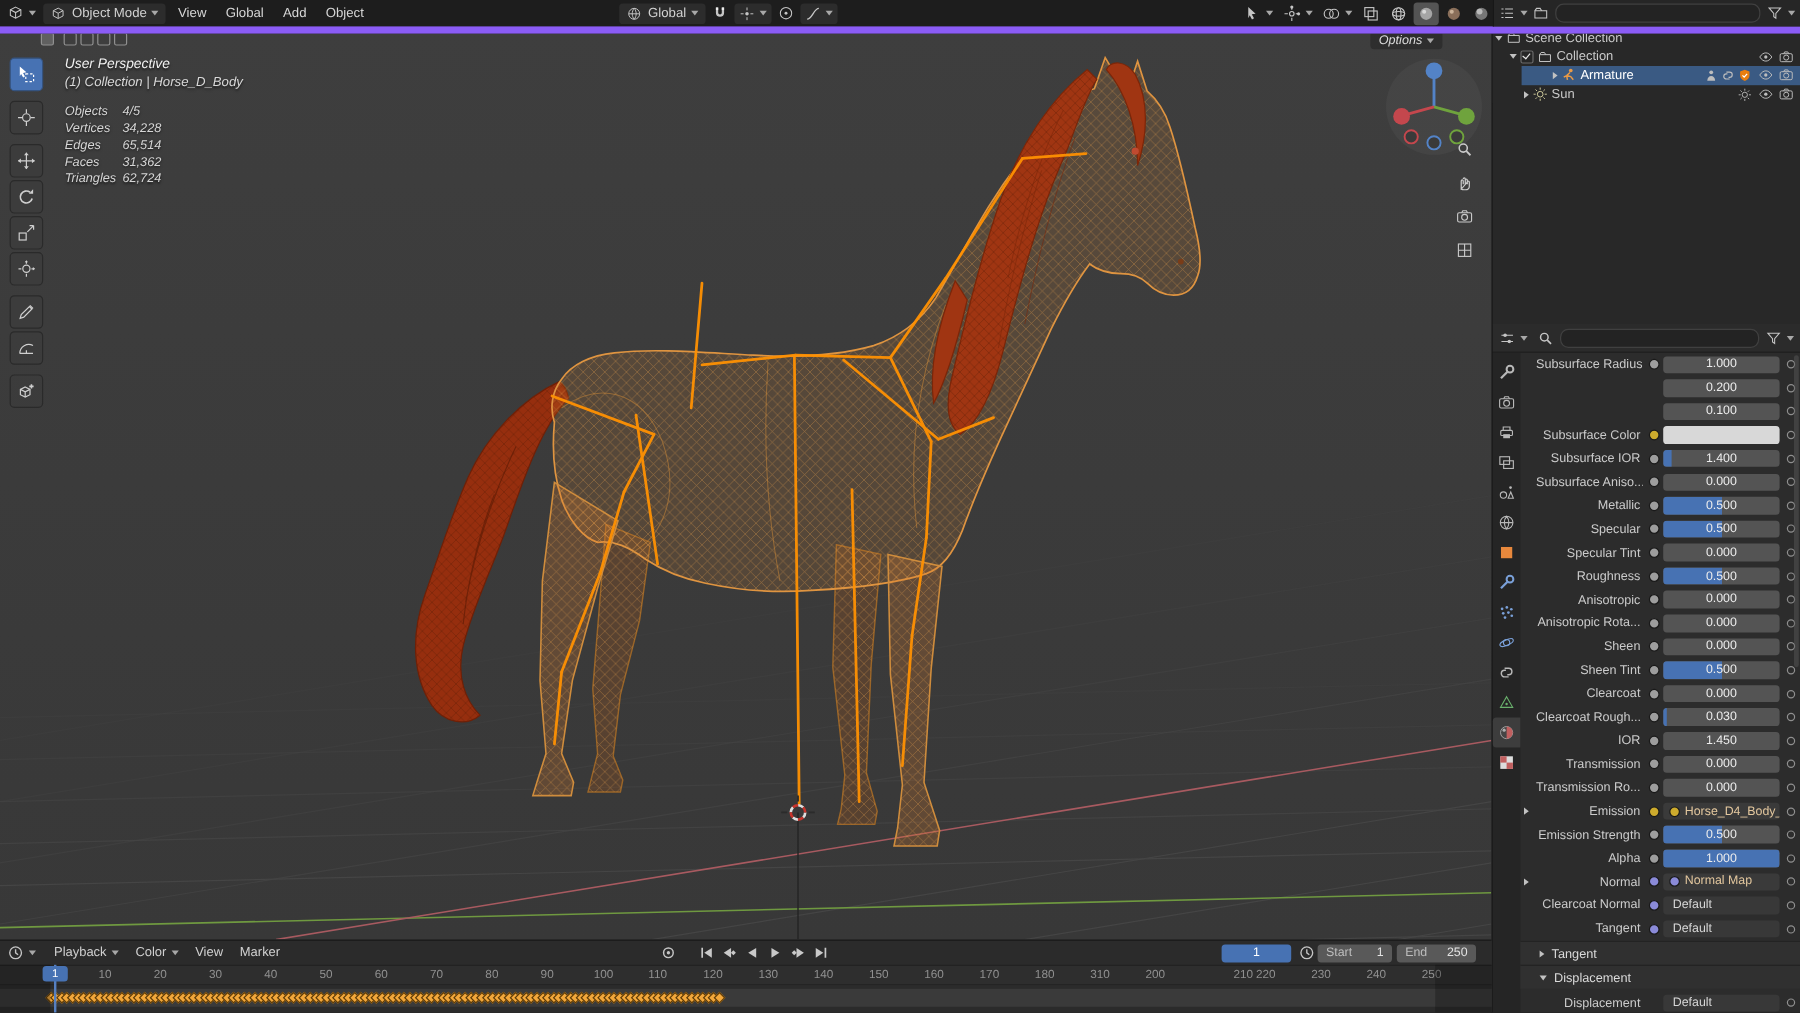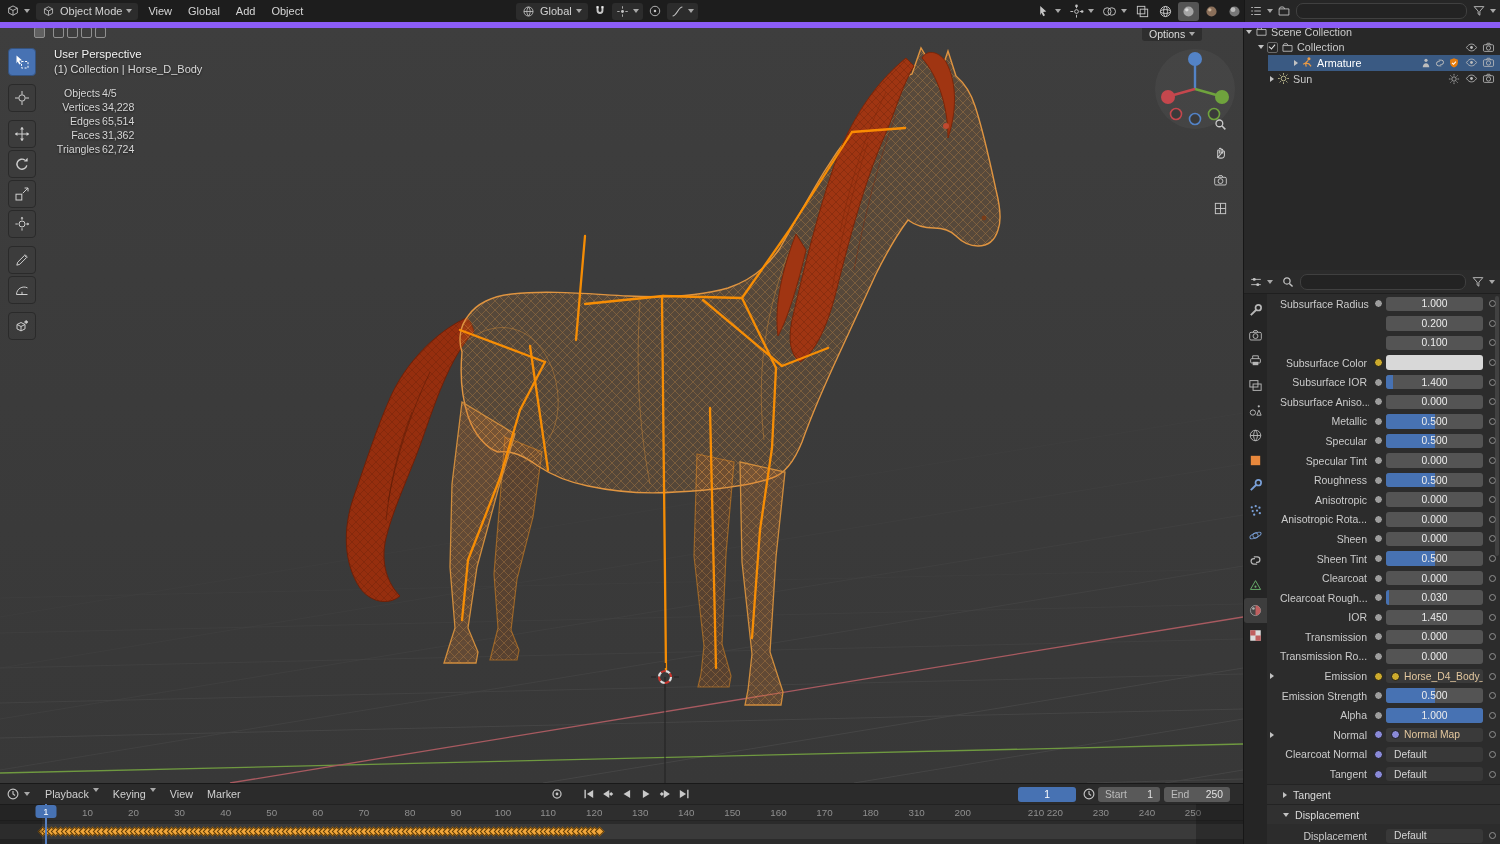--- a/index.html
+++ b/index.html
@@ -16,32 +16,32 @@
   .pill{display:flex;align-items:center;height:17px;background:#2c2c2c;border-radius:3px;padding:0 6px;margin:0 2px;}
   #tb-menus{display:flex;}
   #tb-center{position:absolute;left:514px;top:0;height:22px;display:flex;align-items:center;}
   #tb-toggles{position:absolute;left:1032px;top:0;height:22px;display:flex;align-items:center;}
   .tb-toggle{display:flex;align-items:center;height:19px;padding:0 3px;border-radius:3px;margin:0 1px;}
   .tb-toggle.active{background:#545454;}
   #ol-header{position:absolute;left:1244px;top:0;width:256px;height:22px;background:#262626;display:flex;align-items:center;padding:0 4px;box-sizing:border-box;border-left:1px solid #171717;}
   .searchbox{flex:1;height:14px;background:#232323;border:1px solid #404040;border-radius:7px;margin:0 5px;color:#ddd;font-size:10px;padding:0 6px;outline:none;min-width:20px;}
 
   
-  #viewport{position:absolute;left:0;top:22px;width:1243px;height:761px;background:linear-gradient(#3e3e3e,#383838);overflow:hidden;}
+  #viewport{position:absolute;left:0;top:22px;width:1243px;height:761px;background:linear-gradient(#3e3e3e,#383838);overflow:hidden;font-style:italic;}
   #scene{position:absolute;left:0;top:0;}
   #vp-layers{position:absolute;left:34px;top:5px;display:flex;gap:3px;z-index:5;}
   #vp-layers .sq{width:9px;height:9px;border:1px solid #909090;border-radius:2px;}
   #vp-layers .sq.first{background:rgba(255,255,255,.18);margin-right:5px;}
   #options-btn{position:absolute;left:1142px;top:4px;height:15px;display:flex;align-items:center;padding:0 7px;background:rgba(32,32,32,.55);border-radius:3px;color:#dcdcdc;font-size:10.5px;z-index:5;}
   #vp-info{position:absolute;left:54px;top:26px;z-index:5;text-shadow:0 1px 2px rgba(0,0,0,.6);}
   #vp-view-label{font-size:11.5px;color:#f2f2f2;}
   #vp-context{margin-top:3px;color:#d9d9d9;}
   #vp-stats{margin-top:11px;}
   .stat-row{display:flex;height:14px;align-items:center;color:#d5d5d5;font-size:10.6px;}
-  .stat-label{width:46px;text-align:right;}
+  .stat-label{width:46px;}
   .stat-value{margin-left:2px;}
   #toolbar{position:absolute;left:8px;top:26px;display:flex;flex-direction:column;z-index:5;}
   .tool{width:26px;height:26px;border-radius:4px;background:#3c3c3ccc;border:1px solid #2a2a2a;display:flex;align-items:center;justify-content:center;margin-bottom:2px;}
   .tool.sel{background:#4772b3;border-color:#35537f;}
   .tool.gap{margin-top:6px;}
   #gizmo{position:absolute;left:1152px;top:24px;z-index:5;}
   #vp-nav{position:absolute;left:1210px;top:92px;display:flex;flex-direction:column;gap:8px;z-index:5;}
   .navbtn{width:20px;height:20px;display:flex;align-items:center;justify-content:center;border-radius:10px;background:rgba(40,40,40,.0);}
 
   
@@ -78,21 +78,21 @@
   .pfield.link{background:#3a3a3a;justify-content:flex-start;padding-left:5px;color:#e3c79e;box-sizing:border-box;}
   .linkdot{width:7px;height:7px;border-radius:50%;margin-right:4px;border:1px solid #191919;flex:none;}
   .decor{width:5px;height:5px;border:1px solid #8f8f8f;border-radius:50%;margin:0 5px 0 6px;flex:none;}
   .psection{position:absolute;left:23px;width:234px;height:20px;background:#303030;border-top:1px solid #232323;display:flex;align-items:center;padding-left:16px;box-sizing:border-box;font-size:10.6px;color:#dadada;}
   .psection .tri{margin-right:6px;}
   #props-scroll{position:absolute;right:1px;top:274px;width:4px;height:260px;background:#5a5a5a;border-radius:2px;opacity:.45;}
 
   
   #timeline{position:absolute;left:0;top:783px;width:1243px;height:61px;background:#2b2b2b;border-top:1px solid #191919;box-sizing:border-box;}
   #tl-header{position:absolute;left:0;top:0;width:100%;height:20px;display:flex;align-items:center;}
-  .tl-menu{padding:0 7px;display:flex;align-items:flex-start;color:#d0d0d0;font-size:10.8px;}
+  .tl-menu{padding:0 7px;display:flex;align-items:center;color:#d0d0d0;font-size:10.8px;}
   #tl-transport{position:absolute;left:580px;top:2px;display:flex;gap:2px;}
   .tbtn{width:17px;height:16px;display:flex;align-items:center;justify-content:center;border-radius:2px;}
   #tl-record{position:absolute;left:548px;top:2px;}
   #tl-frame{position:absolute;left:1018px;top:2.5px;width:58px;height:15px;background:#4772b3;border-radius:3px;color:#fff;display:flex;align-items:center;justify-content:center;font-size:10.3px;}
   #tl-clock{position:absolute;left:1082px;top:3px;}
   .tlfield{position:absolute;top:2.5px;height:15px;background:#595959;border-radius:3px;display:flex;align-items:center;justify-content:space-between;padding:0 7px;font-size:10.3px;color:#e2e2e2;box-sizing:border-box;}
   #tl-start{left:1098px;width:62px;gap:16px;}
   #tl-end{left:1164px;width:66px;}
   #tl-ruler{position:absolute;left:0;top:20px;width:1243px;height:17px;background:#2e2e2e;border-top:1px solid #222;border-bottom:1px solid #242424;box-sizing:border-box;}
   .tick{position:absolute;top:2px;transform:translateX(-50%);font-size:9.8px;color:#8f8f8f;}
@@ -1072,21 +1072,21 @@
             <path d="M8 4.6V8l2.4 1.8" fill="none" stroke="#c5c5c5" stroke-width="1.3"></path>
           </svg>
         </span>
       <span class="chev"></span>
       <div id="tl-menus" style="display:flex;margin-left:8px">
           <span class="tl-menu">
             <span>Playback</span>
             <span class="chev"></span>
           </span>
           <span class="tl-menu">
-            <span>Keying</span>
+            <span>Color</span>
             <span class="chev"></span>
           </span>
           <span class="tl-menu">
             <span>View</span>
           </span>
           <span class="tl-menu">
             <span>Marker</span>
           </span>
         </div>
       <div id="tl-record" class="tbtn">

